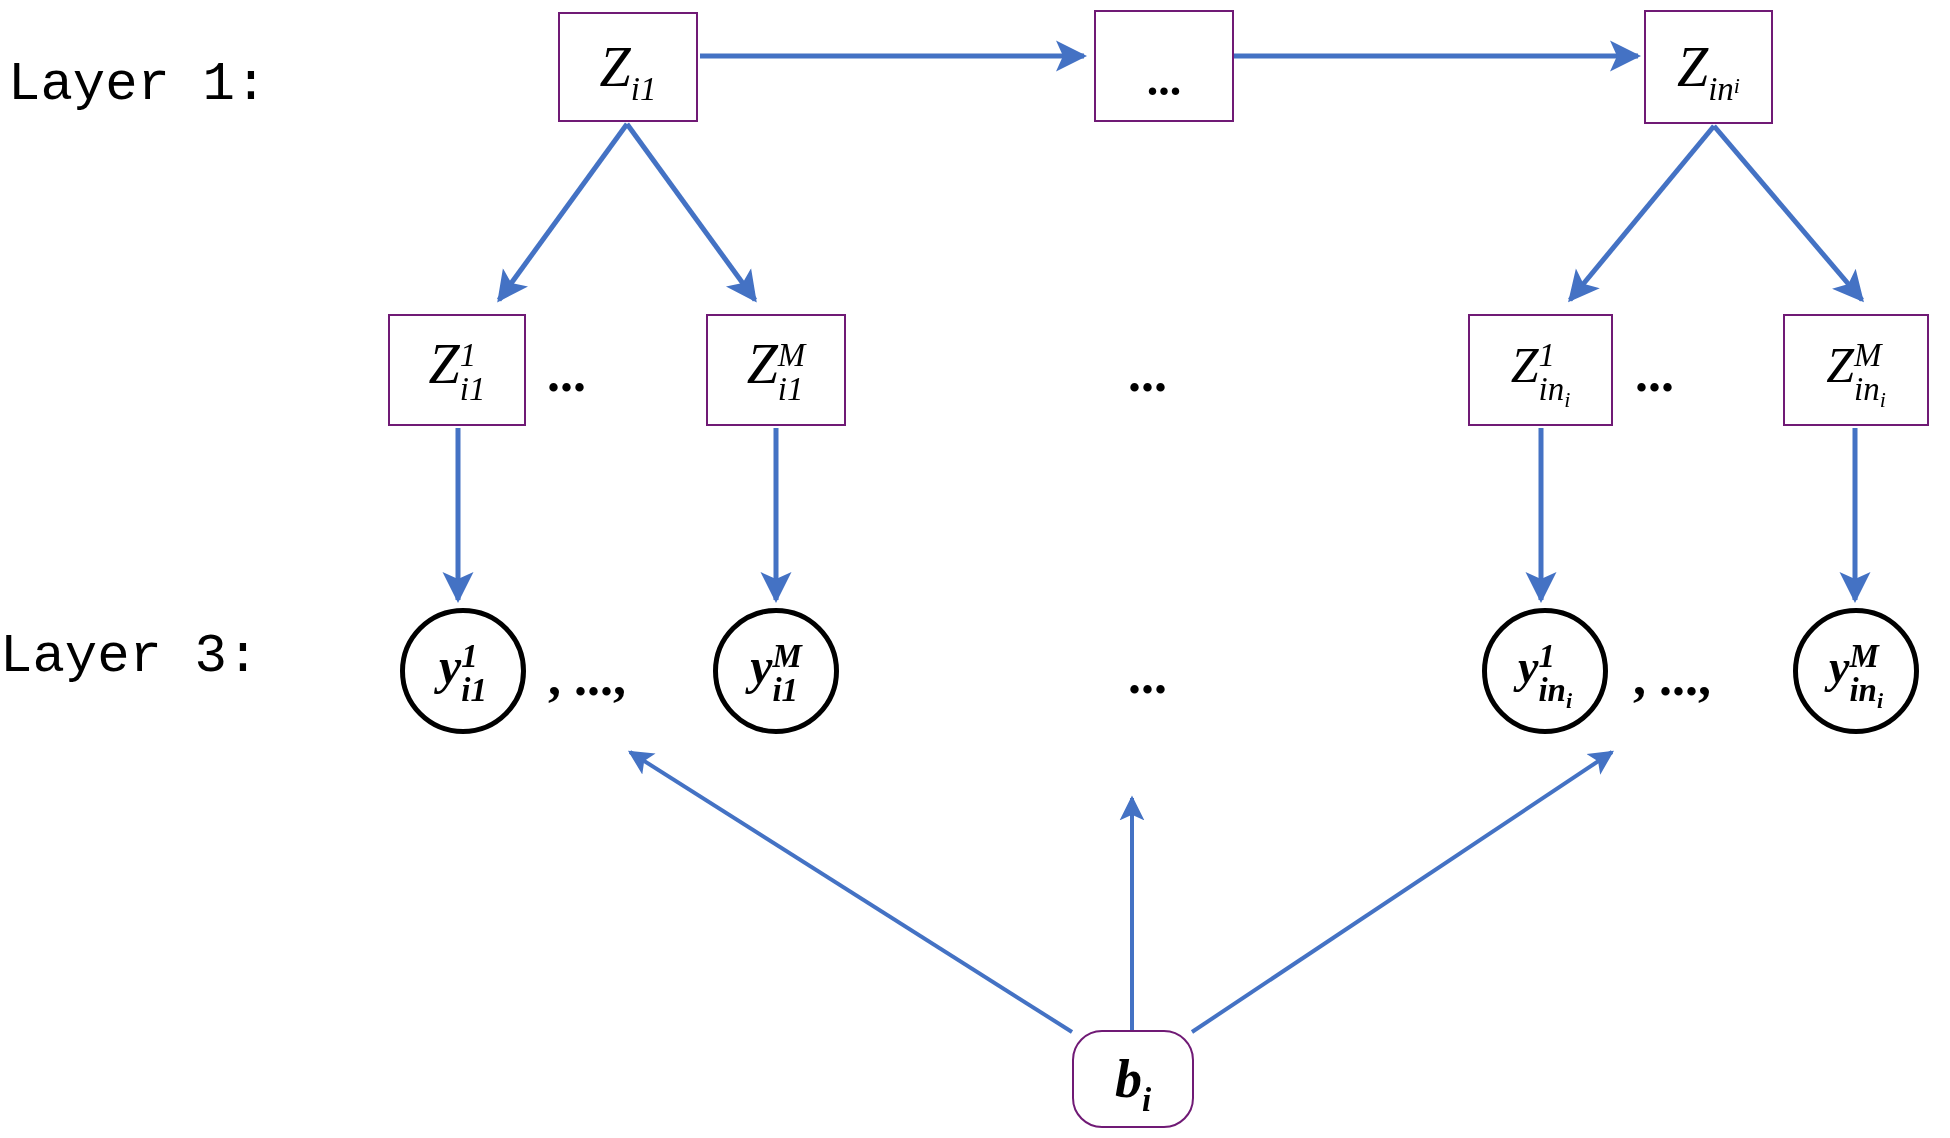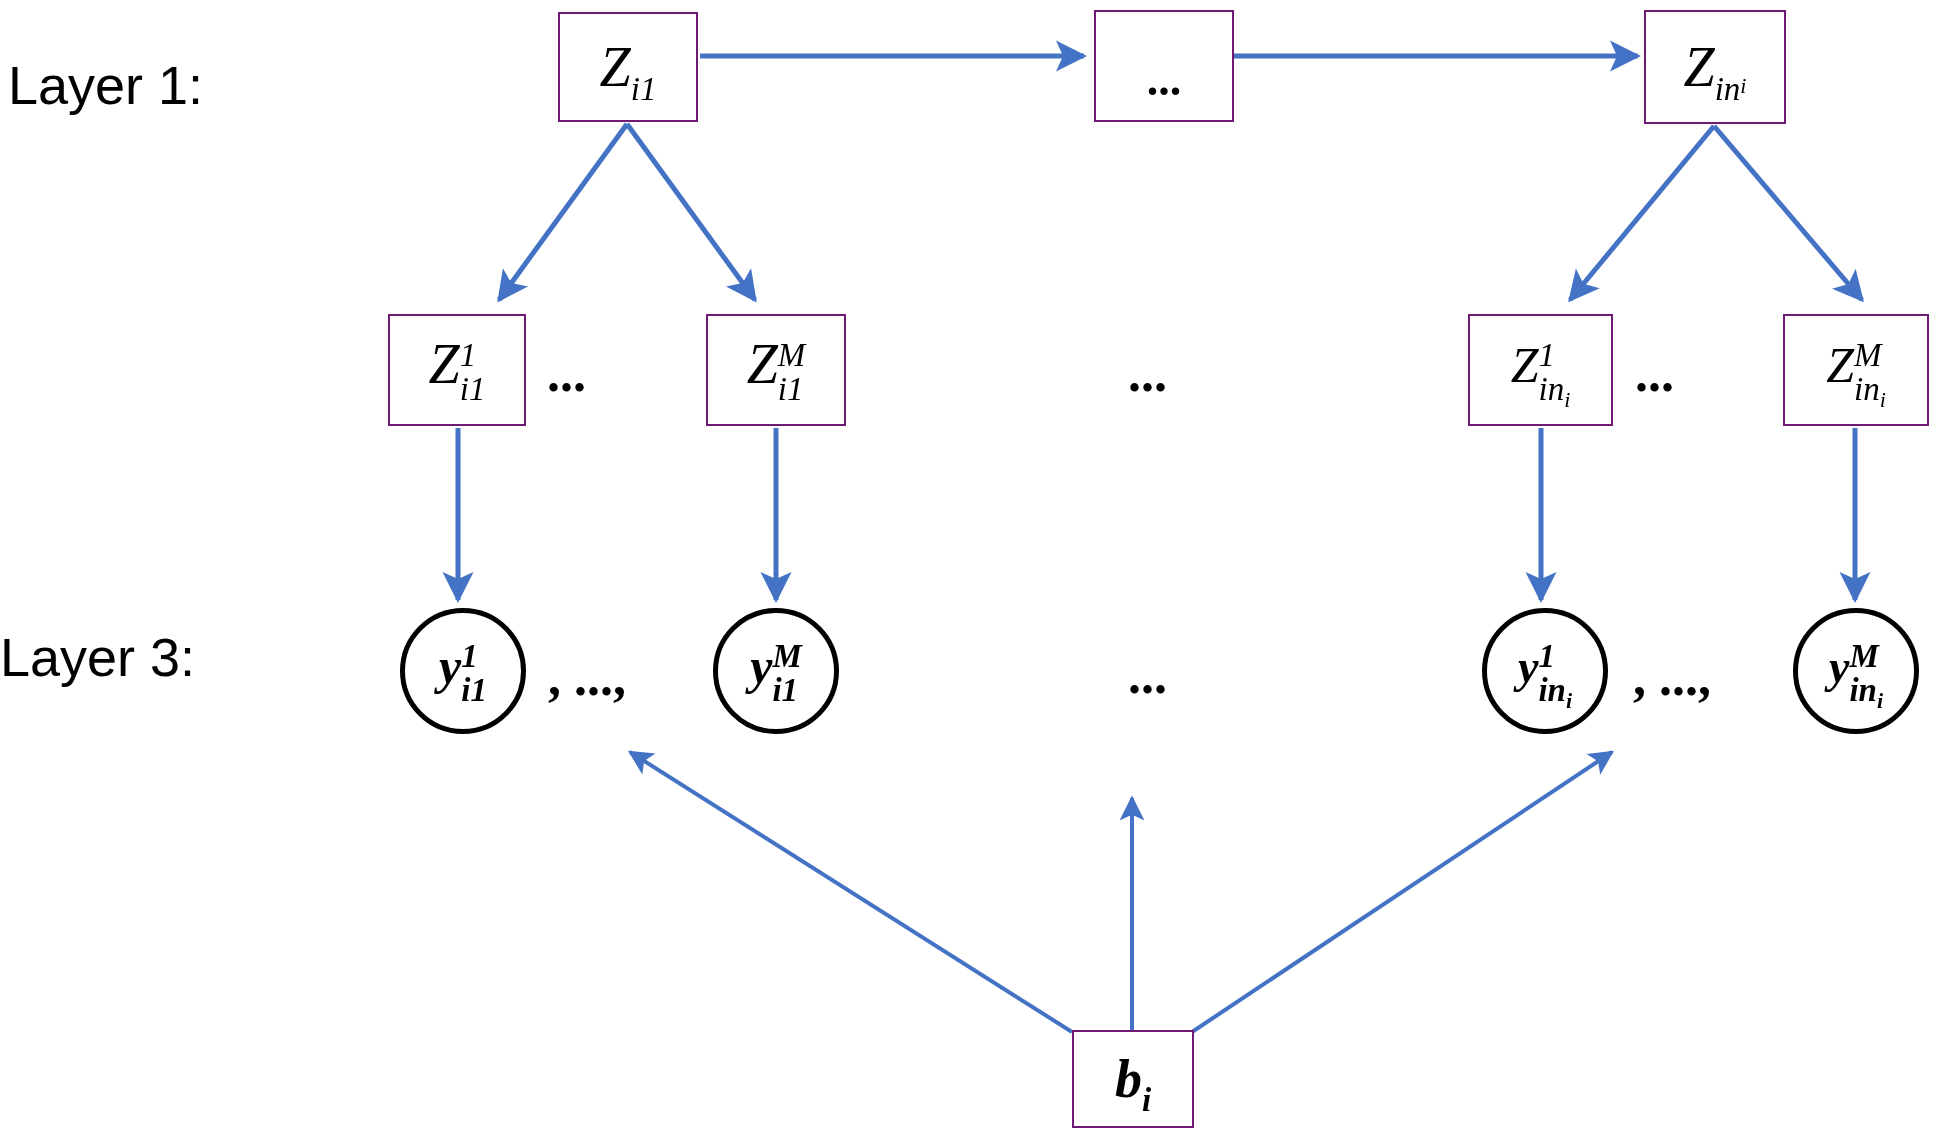--- a/index.html
+++ b/index.html
@@ -17,21 +17,21 @@
   }
   svg.edges {
     position: absolute;
     left: 0; top: 0;
     width: 1950px;
     height: 1138px;
     pointer-events: none;
   }
   .layer-label {
     position: absolute;
-    font-family: Liberation Sans, sans-serif;
+    font-family: Liberation Mono, monospace;
     font-size: 54px;
     color: #000000;
     white-space: nowrap;
     line-height: 1;
   }
   .node-box {
     position: absolute;
     border: 2px solid #701a75;
     background: #ffffff;
     box-sizing: border-box;
@@ -180,21 +180,21 @@
   <div class="layer-label" style="left:0; top:630px;">Layer 3:</div>
 
   <div class="node-box" style="left:558px; top:12px; width:140px; height:110px;">
     <span class="math mbase"><span>Z</span><span class="subonly">i1</span></span>
   </div>
 
   <div class="node-box" style="left:1094px; top:10px; width:140px; height:112px;">
     <span class="box-ellipsis" style="left:auto; position:relative; top:14px;">...</span>
   </div>
 
-  <div class="node-box" style="left:1644px; top:10px; width:142px; height:114px;">
+  <div class="node-box" style="left:1644px; top:10px; width:129px; height:114px;">
     <span class="math mbase"><span>Z</span><span class="subonly">in</span><span class="subonly subsub">i</span></span>
   </div>
 
   <div class="node-box" style="left:388px; top:314px; width:138px; height:112px;">
     <span class="math mbase"><span>Z</span><span class="sup-sub">
           <span class="sup">1</span>
           <span class="sub">i1</span>
         </span></span>
   </div>
 
@@ -252,17 +252,17 @@
 
   <div class="sep-text" style="left:1633px; top:652px;">, ...,</div>
 
   <div class="node-circle" style="left:1793px; top:608px; width:126px; height:126px;">
     <span class="math mbase bold" style="font-size:46px;"><span>y</span><span class="sup-sub">
           <span class="sup">M</span>
           <span class="sub"><span>in</span><span class="subsub">i</span></span>
         </span></span>
   </div>
 
-  <div class="node-box" style="left:1072px; top:1030px; width:122px; height:98px;">
+  <div class="node-box" style="left:1072px; top:1030px; width:122px; height:98px;border-radius:30px;">
     <span class="math mbase bold" style="font-size:54px;"><span>b</span><span class="subonly">i</span></span>
   </div>
 
 </div>
 
 </body></html>

